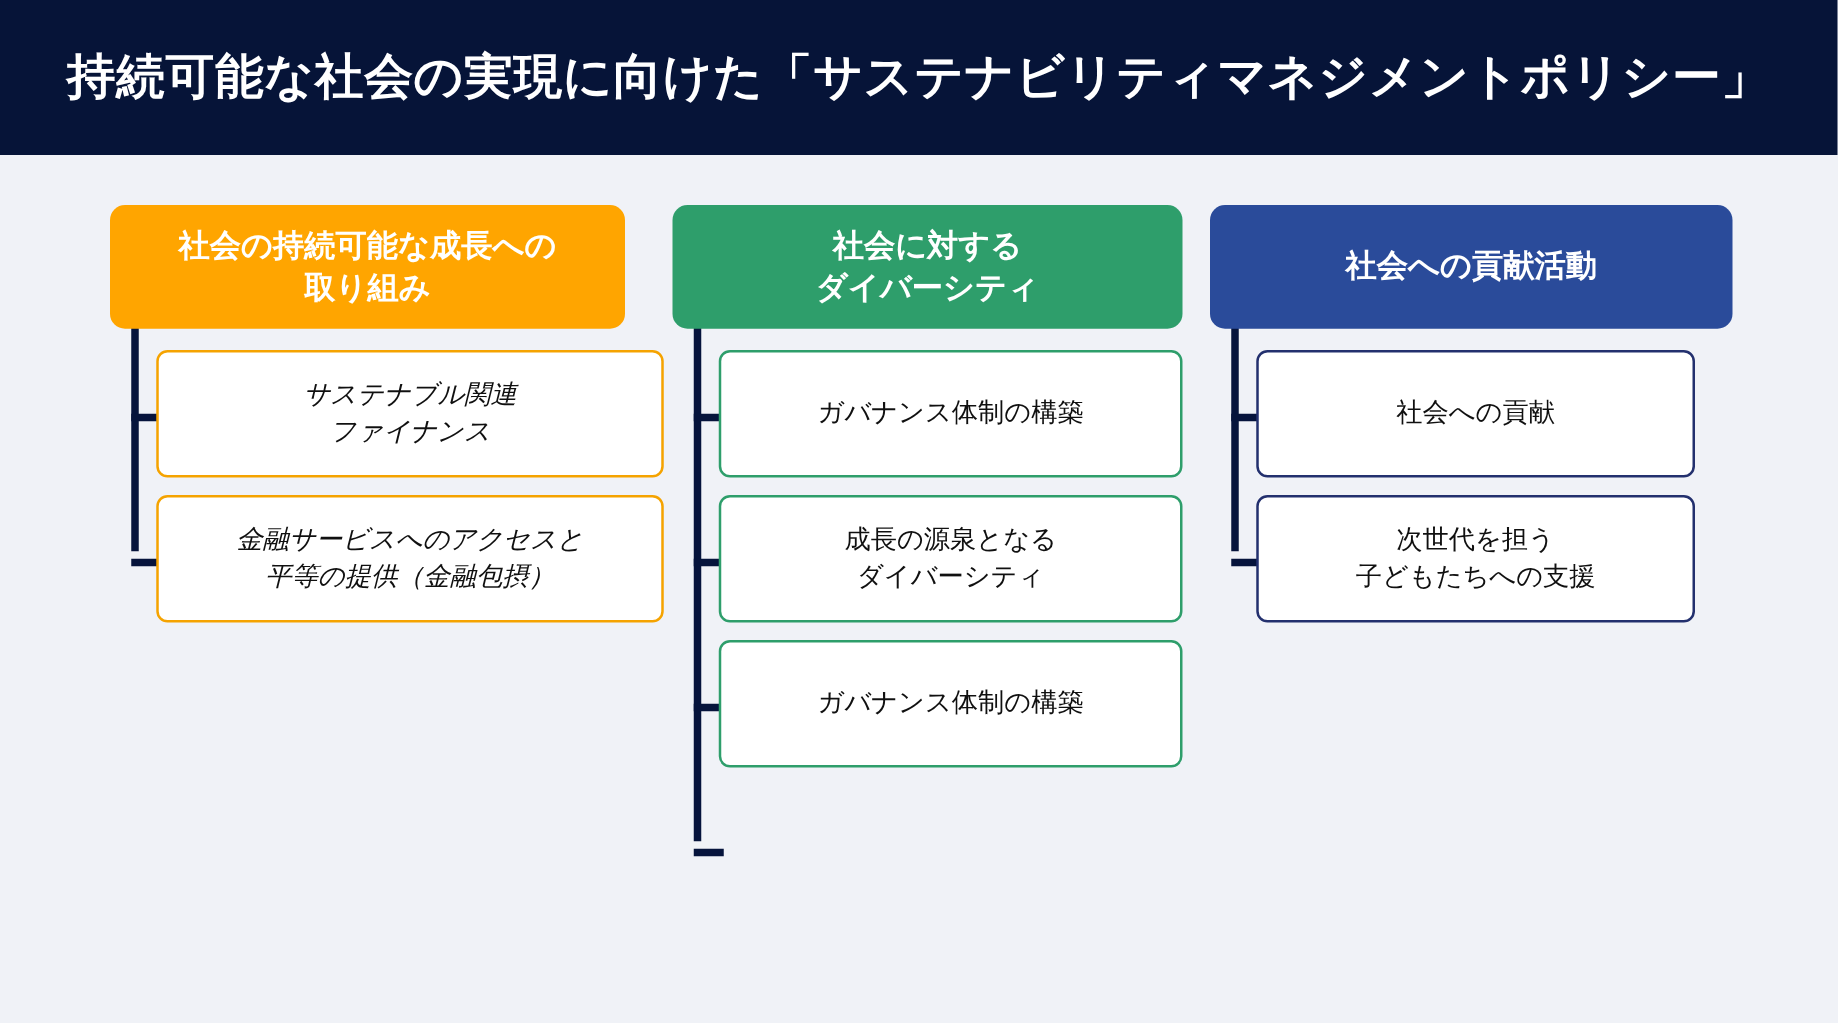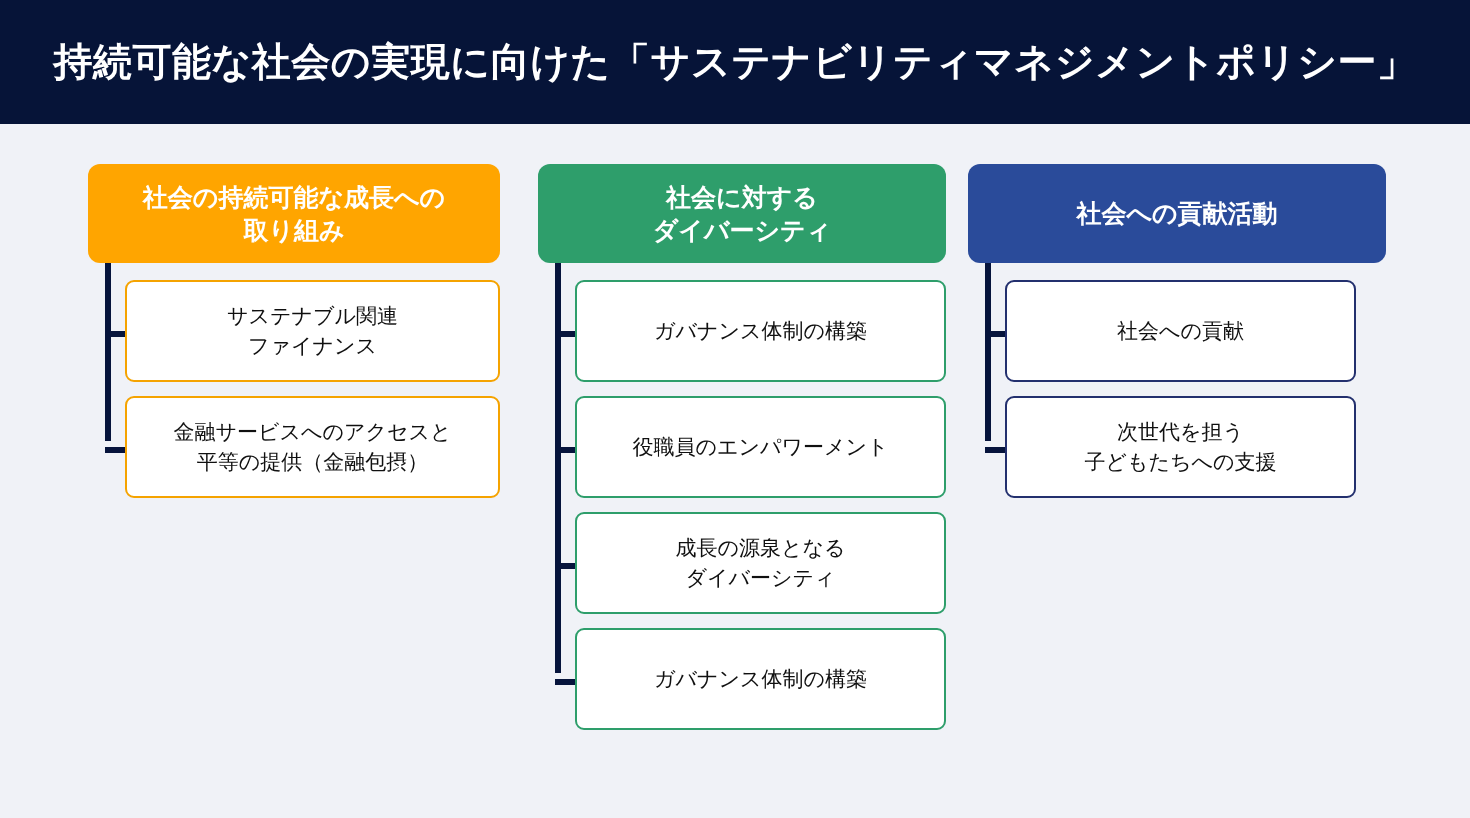--- a/index.html
+++ b/index.html
@@ -117,21 +117,21 @@
     display: flex;
     align-items: center;
     justify-content: center;
     text-align: center;
     font-size: 21px;
     color: #101010;
     line-height: 1.45;
     margin-bottom: 14px;
     padding: 0 8px;
   }
-  .item-box.orange { border-color: #f5a300; width: 375px; }
+  .item-box.orange { border-color: #f5a300; width: 406px; font-style: italic; }
   .item-box.green  { border-color: #2e9e6b; width: 371px; justify-content: center; }
   .item-box.blue   { border-color: #23306e; width: 351px; }
 
   .item-line { display: block; }
 </style>
 </head>
 <body>
 
 <div class="page">
 
@@ -181,23 +181,20 @@
           <span class="item-line">社会に対する</span>
           <span class="item-line">ダイバーシティ</span>
         </span>
       </div>
 
       <div class="items">
         <div class="item-box green">
           <span class="item-line">ガバナンス体制の構築</span>
         </div>
         <div class="item-box green">
-          <span class="item-line">役職員のエンパワーメント</span>
-        </div>
-        <div class="item-box green">
           <span>
             <span class="item-line">成長の源泉となる</span>
             <span class="item-line">ダイバーシティ</span>
           </span>
         </div>
         <div class="item-box green">
           <span class="item-line">ガバナンス体制の構築</span>
         </div>
       </div>
     </div>

